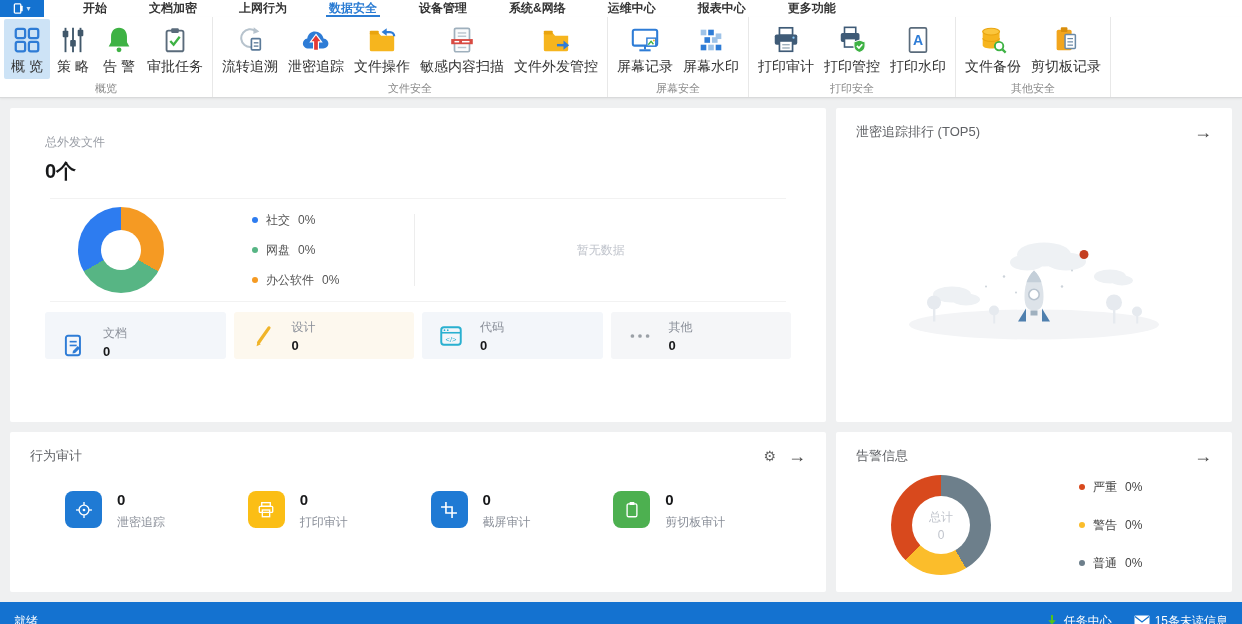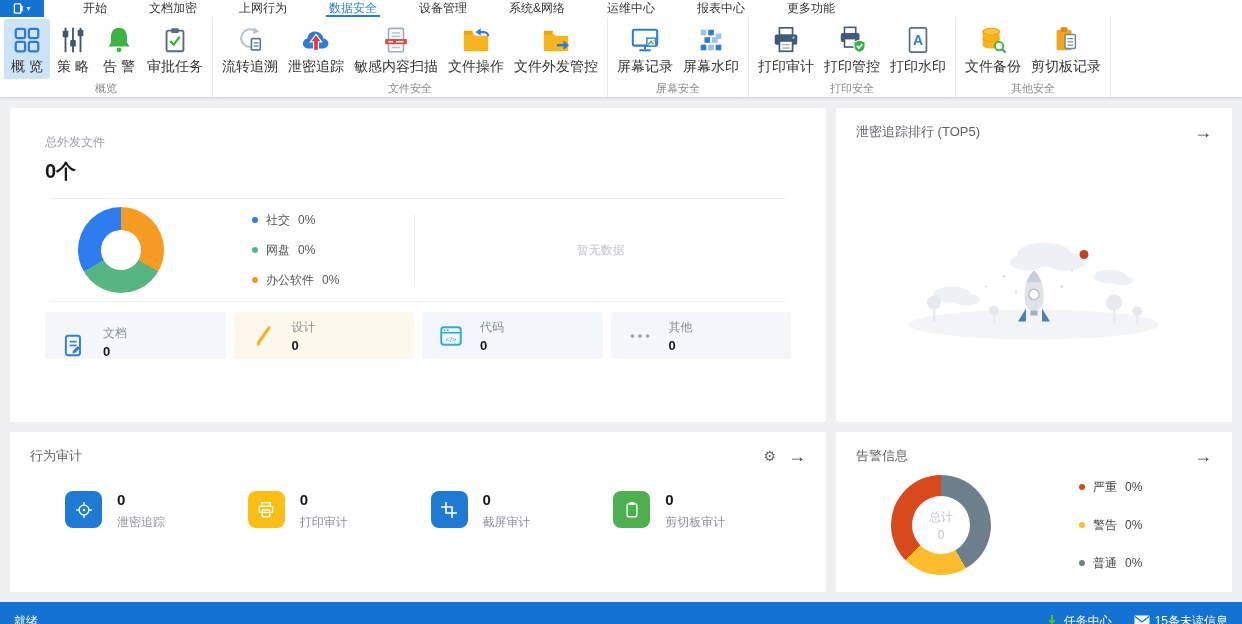--- a/index.html
+++ b/index.html
@@ -5,21 +5,21 @@
   * { margin:0; padding:0; box-sizing:border-box; }
   html,body { width:1242px; height:624px; overflow:hidden;
     font-family:"Liberation Sans","DejaVu Sans",sans-serif; background:#eff0f1; }
 
   
   .menubar { height:17px; background:#fff; display:flex; align-items:stretch; }
   .appbtn { width:44px; background:#1472d0; display:flex; align-items:center; justify-content:center; gap:2px; cursor:pointer; }
   .appbtn svg { display:block; }
   .appbtn .caret { color:#cfe3f7; font-size:8px; line-height:1; }
   .menu-tabs { display:flex; align-items:stretch; margin-left:18px; }
-  .menu-tab { padding:0 21px; font-size:12px; color:#333; display:flex; align-items:center; cursor:pointer; position:relative; }
+  .menu-tab { padding:0 21px; font-size:12px; color:#333; display:flex; align-items:center; cursor:pointer; position:relative;font-weight:bold; }
   .menu-tab.active { color:#2b7cd3; }
   .menu-tab.active::after { content:""; position:absolute; left:18px; right:18px; bottom:0; height:2px; background:#2b7cd3; }
 
   
   .ribbon { height:81px; background:#fff; border-bottom:1px solid #d9dadb; display:flex; box-shadow:0 1px 2px rgba(0,0,0,.06); }
   .rgroup { position:relative; display:flex; align-items:flex-start; padding:2px 4px 16px 4px; border-right:1px solid #e8e8e8; }
   .rgroup-label { position:absolute; left:0; right:0; bottom:1px; text-align:center; font-size:11px; color:#8a8a8a; }
   .rbtn { display:flex; flex-direction:column; align-items:center; justify-content:flex-start; gap:4px; padding:6px 5px 4px; min-width:46px; height:60px; cursor:pointer; border-radius:2px; }
   .rbtn.active { background:#cde3f6; }
   .rbtn .ricon { width:30px; height:30px; display:flex; align-items:center; justify-content:center; }
@@ -180,41 +180,41 @@
           <svg width="30" height="30" viewBox="0 0 32 32">
             <path d="M8 25c-3.4 0-6-2.4-6-5.4 0-2.7 2-4.9 4.7-5.3C7.5 9.6 10.8 7 14.8 7c4.6 0 8.4 3.2 9.2 7.4 2.9.3 5.2 2.6 5.2 5.3 0 2.9-2.4 5.3-5.6 5.3z" fill="#2e7cd6"></path>
             <polygon points="16,10 22,18 18.6,18 18.6,27 13.4,27 13.4,18 10,18" fill="#e53935" stroke="#fff" stroke-width="1.2"></polygon>
           </svg>
         </span>
       <span class="rlabel">泄密追踪</span>
     </div>
     <div class="rbtn">
       <span class="ricon">
           <svg width="30" height="30" viewBox="0 0 32 32">
+            <path d="M3 8.5h9.5l2.5 3H29V26a2 2 0 0 1-2 2H5a2 2 0 0 1-2-2z" fill="#f6b51e"></path>
+            <rect x="3" y="6" width="9.5" height="4" rx="1" fill="#e9a40f"></rect>
+            <path d="M19.5 7.5h5a4.5 4.5 0 0 1 4.5 4.5" fill="none" stroke="#2e7cd6" stroke-width="2.4"></path>
+            <polygon points="21,3.5 15.5,7.5 21,11.5" fill="#2e7cd6"></polygon>
+          </svg>
+        </span>
+      <span class="rlabel">文件操作</span>
+    </div>
+    <div class="rbtn">
+      <span class="ricon">
+          <svg width="30" height="30" viewBox="0 0 32 32">
             <rect x="8" y="3.5" width="16" height="25" rx="1.5" fill="#fafbfc" stroke="#9fb0bd" stroke-width="1.8"></rect>
             <line x1="11.5" y1="8.5" x2="20.5" y2="8.5" stroke="#b8c4cd" stroke-width="1.5"></line>
             <line x1="11.5" y1="12" x2="20.5" y2="12" stroke="#b8c4cd" stroke-width="1.5"></line>
             <rect x="4.5" y="15" width="23" height="5.5" fill="#d84a42"></rect>
             <line x1="8" y1="17.8" x2="13" y2="17.8" stroke="#fff" stroke-width="1.6"></line>
             <line x1="16" y1="17.8" x2="24" y2="17.8" stroke="#fff" stroke-width="1.6"></line>
             <line x1="11.5" y1="24" x2="20.5" y2="24" stroke="#b8c4cd" stroke-width="1.5"></line>
           </svg>
         </span>
       <span class="rlabel">敏感内容扫描</span>
-    </div>
-    <div class="rbtn">
-      <span class="ricon">
-          <svg width="30" height="30" viewBox="0 0 32 32">
-            <path d="M3 8.5h9.5l2.5 3H29V26a2 2 0 0 1-2 2H5a2 2 0 0 1-2-2z" fill="#f6b51e"></path>
-            <rect x="3" y="6" width="9.5" height="4" rx="1" fill="#e9a40f"></rect>
-            <path d="M19.5 7.5h5a4.5 4.5 0 0 1 4.5 4.5" fill="none" stroke="#2e7cd6" stroke-width="2.4"></path>
-            <polygon points="21,3.5 15.5,7.5 21,11.5" fill="#2e7cd6"></polygon>
-          </svg>
-        </span>
-      <span class="rlabel">文件操作</span>
     </div>
     <div class="rbtn">
       <span class="ricon">
           <svg width="30" height="30" viewBox="0 0 32 32">
             <path d="M3 8.5h9.5l2.5 3H29V26a2 2 0 0 1-2 2H5a2 2 0 0 1-2-2z" fill="#f6b51e"></path>
             <rect x="3" y="6" width="9.5" height="4" rx="1" fill="#e9a40f"></rect>
             <line x1="17" y1="21.5" x2="25" y2="21.5" stroke="#2e7cd6" stroke-width="2.6"></line>
             <polygon points="24,16.5 30,21.5 24,26.5" fill="#2e7cd6"></polygon>
           </svg>
         </span>

